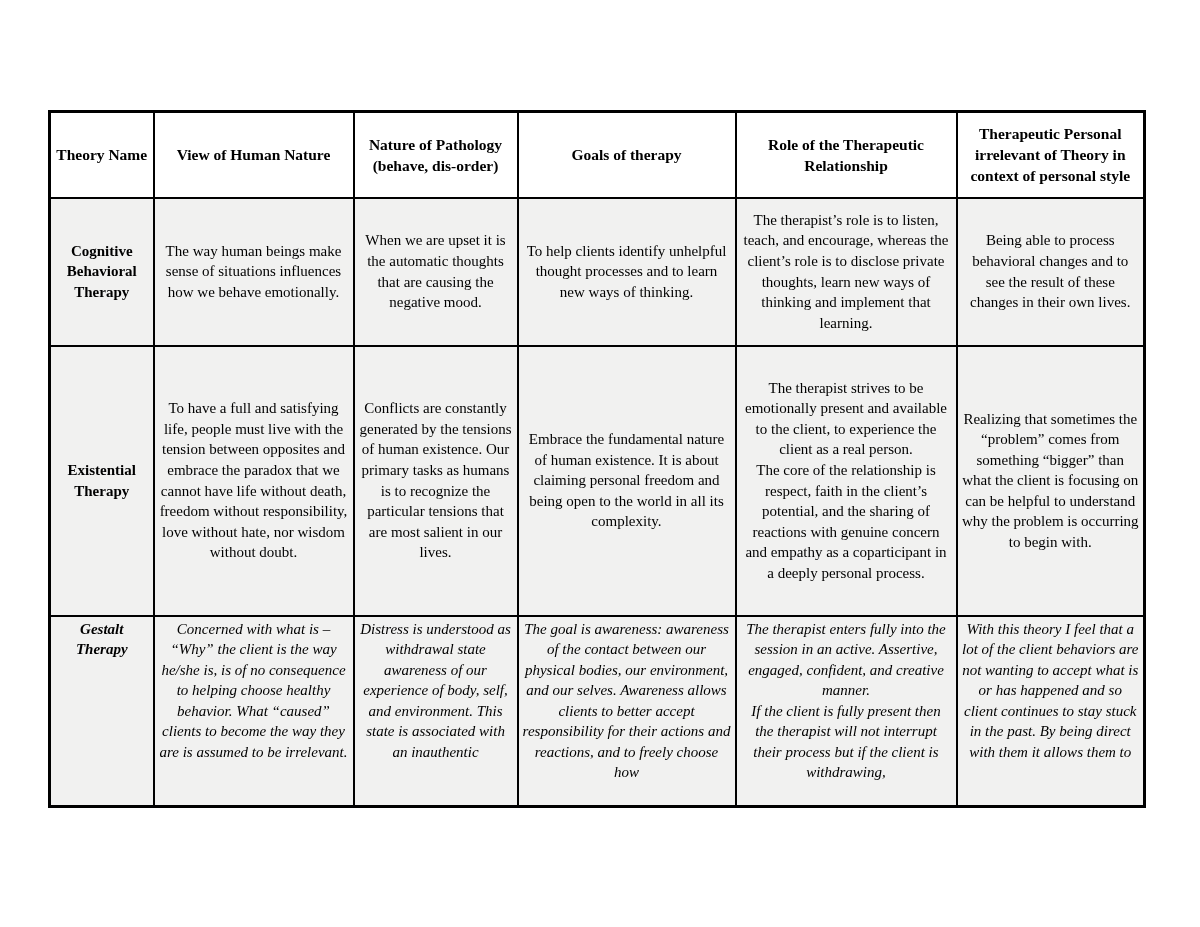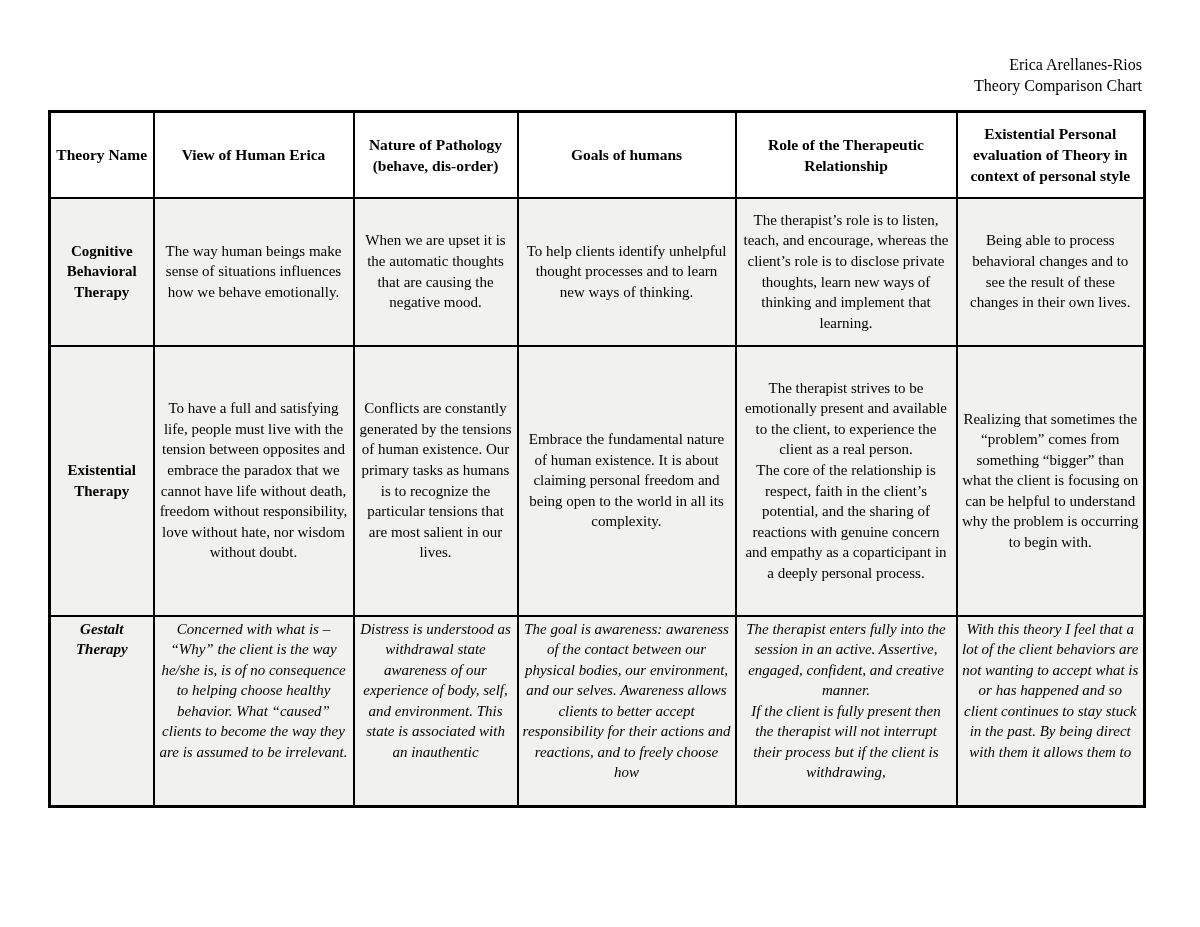--- a/index.html
+++ b/index.html
@@ -55,42 +55,38 @@
   tr.row-existential td { height: 270px; margin-left: 16px; }
   tr.row-gestalt td { height: 191px; vertical-align: top; font-style: italic; }
   .clip { height: 184px; overflow: hidden; }
   .prewrap { white-space: pre-line; }
 </style>
 </head>
 <body>
 
 <div class="page">
 
-  <div class="doc-header">
-    <div>Erica Arellanes-Rios</div>
-    <div>Theory Comparison Chart</div>
-  </div>
 
   <table class="comparison-table">
     <colgroup>
       <col style="width:104px">
       <col style="width:200px">
       <col style="width:164px">
       <col style="width:218px">
       <col style="width:221px">
       <col style="width:188px">
     </colgroup>
     <thead>
       <tr>
         <th>Theory Name</th>
-        <th>View of Human Erica</th>
+        <th>View of Human Nature</th>
         <th>Nature of Pathology (behave, dis-order)</th>
-        <th>Goals of humans</th>
+        <th>Goals of therapy</th>
         <th>Role of the Therapeutic Relationship</th>
-        <th>Existential Personal evaluation of Theory in context of personal style</th>
+        <th>Therapeutic Personal irrelevant of Theory in context of personal style</th>
       </tr>
     </thead>
     <tbody>
       <tr class="row-cbt">
         <td class="theory">Cognitive Behavioral Therapy</td>
         <td>The way human beings make sense of situations influences how we behave emotionally.</td>
         <td>When we are upset it is the automatic thoughts that are causing the negative mood.</td>
         <td>To help clients identify unhelpful thought processes and to learn new ways of thinking.</td>
         <td class="prewrap">The therapist’s role is to listen, teach, and encourage, whereas the client’s role is to disclose private thoughts, learn new ways of thinking and implement that learning.</td>
         <td>Being able to process behavioral changes and to see the result of these changes in their own lives.</td>

